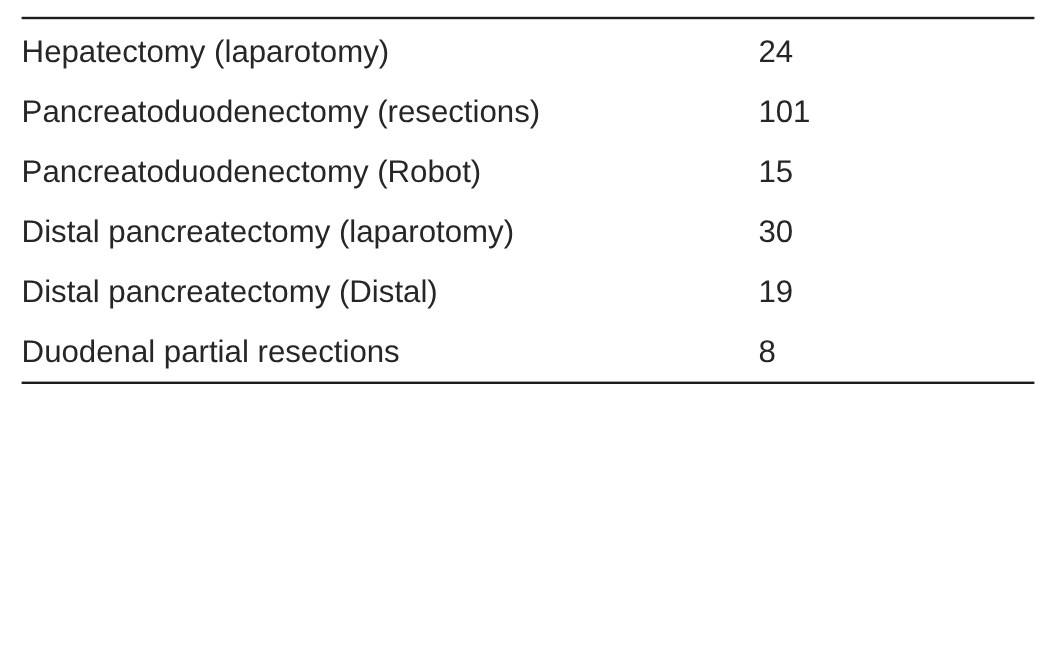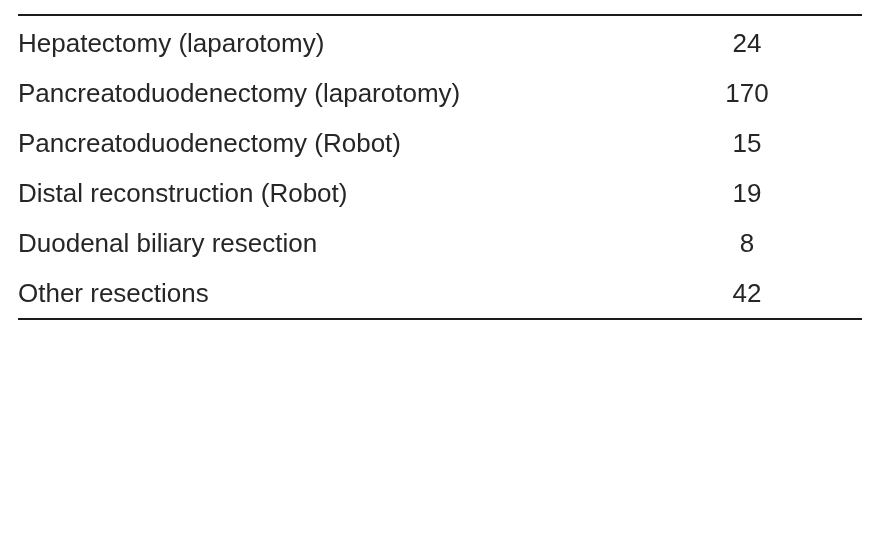--- a/index.html
+++ b/index.html
@@ -50,21 +50,21 @@
     white-space: nowrap;
     vertical-align: middle;
   }
 
   td.cell-label {
     text-align: left;
     padding-left: 8px;
   }
 
   td.cell-value {
-    text-align: center;
+    text-align: left;
     padding-right: 31px;
     width: 230px;
   }
 
   
   table#procedure-table tr:first-child td {
     padding-top: 2px;
   }
 </style>
 </head>
@@ -78,44 +78,44 @@
     <tbody>
 
       <tr>
         <td class="cell-label">Hepatectomy (laparotomy)</td>
         <td class="cell-value">24</td>
       </tr>
 
 
 
       <tr>
-        <td class="cell-label">Pancreatoduodenectomy (laparotomy)</td>
-        <td class="cell-value">170</td>
+        <td class="cell-label">Pancreatoduodenectomy (resections)</td>
+        <td class="cell-value">101</td>
       </tr>
 
       <tr>
         <td class="cell-label">Pancreatoduodenectomy (Robot)</td>
         <td class="cell-value">15</td>
       </tr>
 
+      <tr>
+        <td class="cell-label">Distal pancreatectomy (laparotomy)</td>
+        <td class="cell-value">30</td>
+      </tr>
 
       <tr>
-        <td class="cell-label">Distal reconstruction (Robot)</td>
+        <td class="cell-label">Distal pancreatectomy (Distal)</td>
         <td class="cell-value">19</td>
       </tr>
 
 
       <tr>
-        <td class="cell-label">Duodenal biliary resection</td>
+        <td class="cell-label">Duodenal partial resections</td>
         <td class="cell-value">8</td>
       </tr>
 
-      <tr>
-        <td class="cell-label">Other resections</td>
-        <td class="cell-value">42</td>
-      </tr>
 
     </tbody>
   </table>
 
   <div class="rule rule-bottom"></div>
 
 </div>
 
 </body></html>

